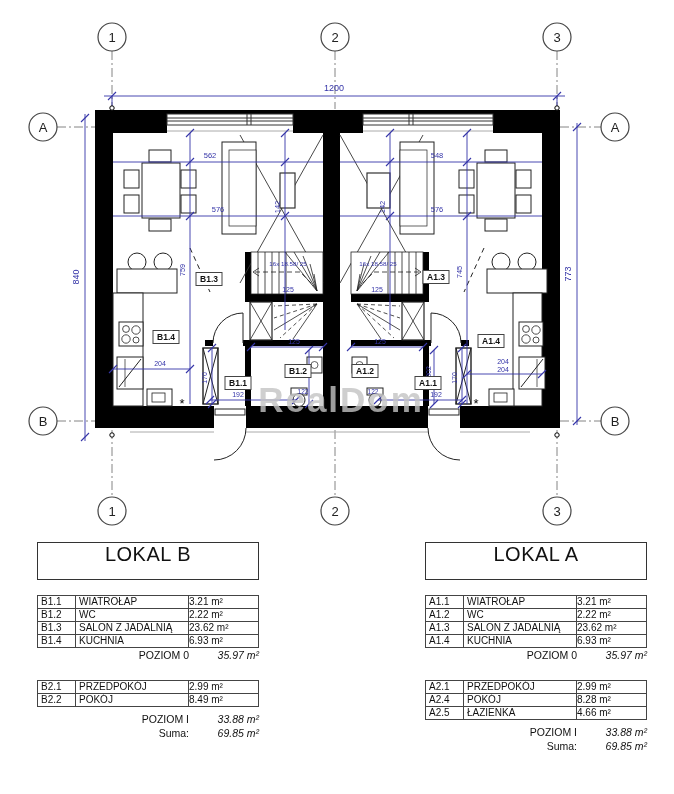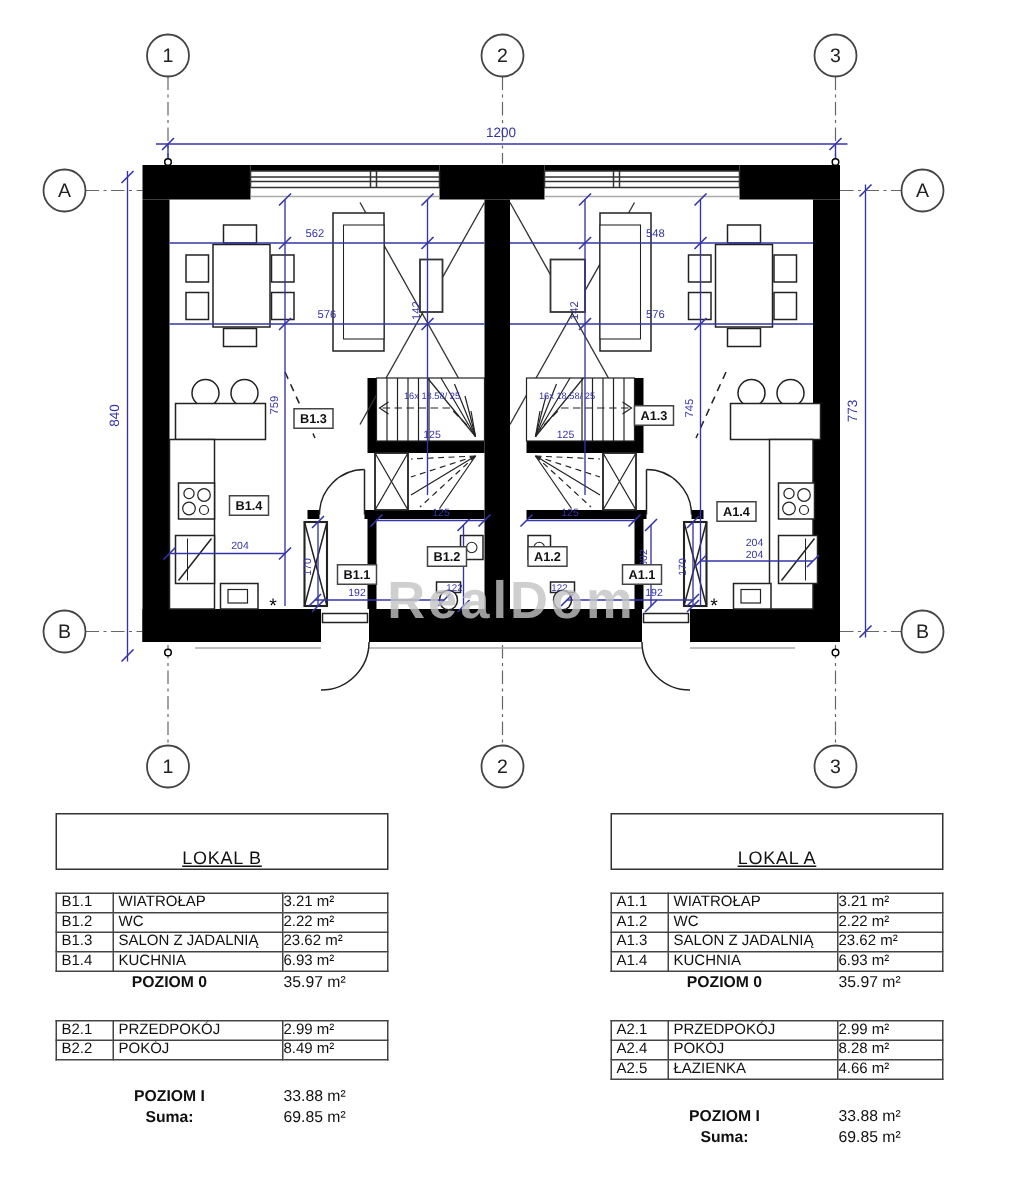--- a/index.html
+++ b/index.html
@@ -2,30 +2,30 @@
 <html><head>
 <meta charset="utf-8">
 <style>
   html,body{margin:0;padding:0;background:#fff;}
   #page{position:relative;width:674px;height:794px;background:#fff;font-family:"Liberation Sans",sans-serif;overflow:hidden;}
   svg text{font-family:"Liberation Sans",sans-serif;}
   .dim{fill:#3434a8;}
   .bubble-txt{fill:#222;font-size:13px;text-anchor:middle;}
   .roomlbl{font-size:8.5px;font-weight:bold;fill:#111;text-anchor:middle;}
   .areas{position:absolute;width:222px;}
-  .hdrbox{border:1.5px solid #333;height:36px;display:flex;align-items:flex-end;justify-content:center;
-          font-size:12px;color:#111;letter-spacing:.5px;text-decoration:underline;}
+  .hdrbox{border:1.5px solid #333;height:36px;display:flex;align-items:flex-start;justify-content:center;
+          font-size:20px;color:#111;letter-spacing:.5px;}
   table.rtab{border-collapse:collapse;width:222px;table-layout:fixed;margin-top:15px;}
   table.rtab td{border:1px solid #444;font-size:10px;color:#111;height:12px;padding:0 0 0 3px;
           white-space:nowrap;overflow:hidden;line-height:12px;}
   table.rtab td.ar{padding:0;}
   .trow{display:flex;font-size:10.5px;color:#111;height:14px;align-items:center;}
-  .trow .tl{flex:1;text-align:center;font-weight:bold;}
-  .trow .tv{width:70px;text-align:left;}
-  .gap2{margin-top:17px;}
+  .trow .tl{flex:1;text-align:right;}
+  .trow .tv{width:70px;text-align:right;font-style:italic;}
+  .gap2{margin-top:5px;}
 </style>
 </head>
 <body>
 
 <div id="page">
 
 <svg width="674" height="535" viewBox="0 0 674 535">
   <defs>
     <g id="tk">
           <line x1="-4" y1="4" x2="4" y2="-4" stroke="#3434a8" stroke-width="1.1"></line>
@@ -477,21 +477,21 @@
         <span class="tl">POZIOM I</span>
         <span class="tv">33.88 m²</span>
       </div>
   <div class="trow">
         <span class="tl">Suma:</span>
         <span class="tv">69.85 m²</span>
       </div>
 </div>
 
 
-<div class="areas" style="left:407px;top:542px;">
+<div class="areas" style="left:425px;top:542px;">
   <div class="hdrbox">
         <span>LOKAL A</span>
       </div>
   <table class="rtab">
     <colgroup>
           <col style="width:38px">
           <col style="width:113px">
           <col style="width:70px">
         </colgroup>
     <tbody>

